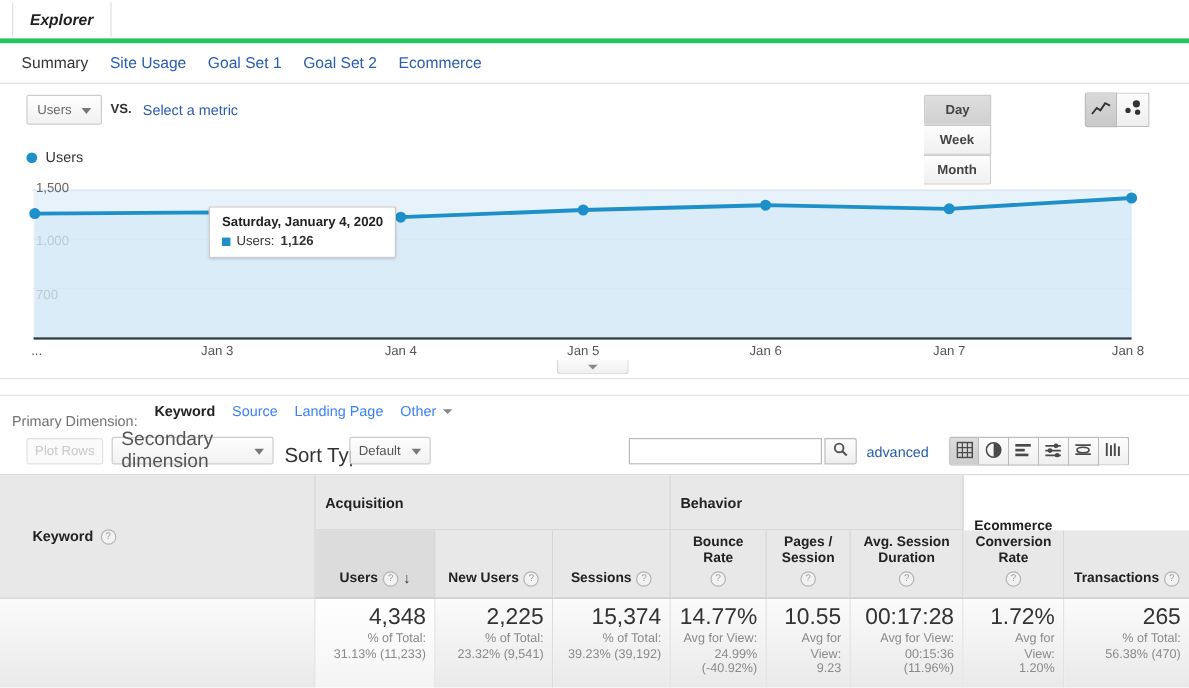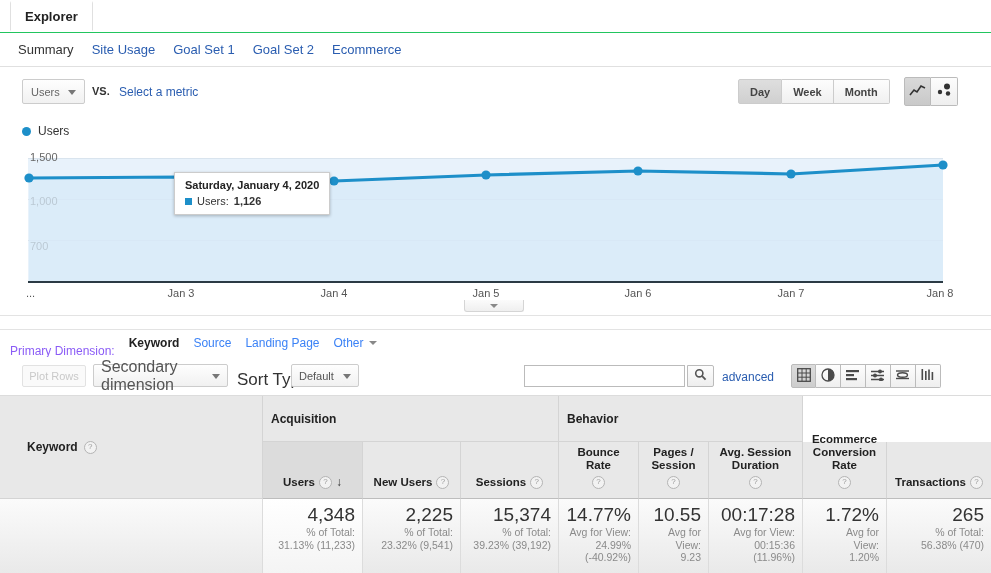--- a/index.html
+++ b/index.html
@@ -6,21 +6,21 @@
   body{
     width:991px;height:573px;overflow:hidden;
     background:#fff;
     font-family:"Liberation Sans","DejaVu Sans",sans-serif;
     font-size:12px;color:#444;
     -webkit-font-smoothing:antialiased;
   }
   .app{position:relative;width:991px;height:573px;}
 
   
-  .tabstrip{position:relative;height:32px;border-bottom:1px solid #22c55e;background:#fff;}
+  .tabstrip{position:relative;height:32px;border-bottom:4px solid #22c55e;background:#fff;font-style:italic;}
   .exp-tab{
     position:absolute;left:10px;top:1px;
     height:30px;padding:0 14px;
     display:flex;align-items:center;
     font-size:13px;font-weight:bold;color:#222;
     background:#fff;
     border:1px solid #e0e0e0;border-bottom:1px solid #fff;
     border-top:2px solid #fff;
     box-sizing:border-box;
     z-index:2;
@@ -44,21 +44,21 @@
   }
   .btn-sel .caret{
     position:absolute;right:8px;top:10px;
     width:0;height:0;border-left:4px solid transparent;border-right:4px solid transparent;
     border-top:5px solid #777;
   }
   .vs{position:absolute;left:92px;top:85px;font-size:11px;font-weight:bold;color:#333;}
   .selmetric{position:absolute;left:119px;top:85px;font-size:12px;color:#2a5db0;cursor:pointer;text-align:center;}
 
   
-  .seg{position:absolute;top:79px;left:738px;display:flex;}
+  .seg{position:absolute;top:79px;left:770px;display:flex;flex-direction:column;}
   .seg div{
     height:25px;box-sizing:border-box;padding:0 11px;
     display:flex;align-items:center;justify-content:center;
     font-size:11px;font-weight:bold;color:#444;
     border:1px solid #ccc;border-left:none;
     background:linear-gradient(#fdfdfd,#f0f0f0);
   }
   .seg div:first-child{border-left:1px solid #ccc;border-radius:2px 0 0 2px;background:linear-gradient(#dedede,#d0d0d0);}
   .seg div:last-child{border-radius:0 2px 2px 0;}
 
@@ -108,21 +108,21 @@
   }
   .collapse i{
     width:0;height:0;border-left:4px solid transparent;border-right:4px solid transparent;
     border-top:4px solid #888;display:block;
   }
 
   .hr-full{position:absolute;left:0;width:991px;height:1px;background:#e3e3e3;}
 
   
   .primdim{position:absolute;left:0;top:330px;width:991px;height:26px;display:flex;align-items:center;padding-left:10px;gap:14px;}
-  .primdim .pd-label{font-size:12px;color:#8b5cf6;margin-top:16px;}
+  .primdim .pd-label{font-size:12px;color:#737373;margin-top:16px;}
   .primdim .pd-item{font-size:12px;color:#3b82f6;cursor:pointer;}
   .primdim .pd-item.active{color:#222;font-weight:bold;cursor:default;}
   .primdim .pd-other{display:flex;align-items:center;gap:5px;}
   .primdim .pd-other i{width:0;height:0;border-left:4px solid transparent;border-right:4px solid transparent;border-top:4px solid #888;}
 
   
   .toolbar{position:absolute;left:0;top:357px;width:991px;height:38px;background:#fff;border-bottom:1px solid #dcdcdc;}
   .plotrows{
     position:absolute;left:22px;top:365px;width:64px;height:22px;box-sizing:border-box;
     border:1px solid #e2e2e2;border-radius:2px;background:#fafafa;

